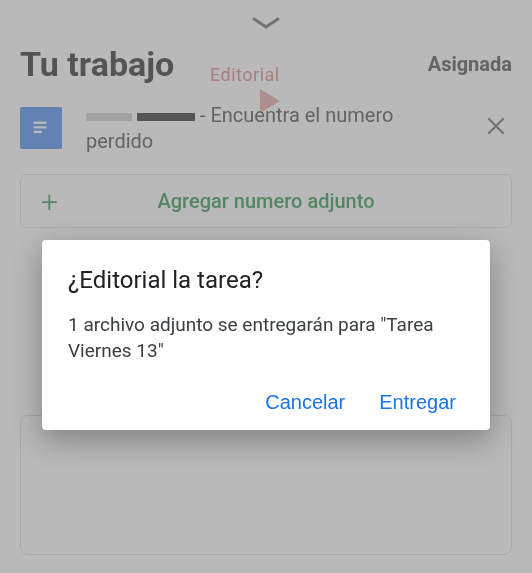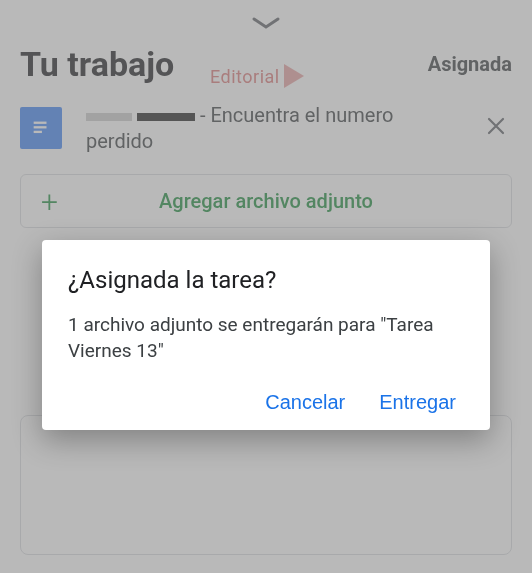--- a/index.html
+++ b/index.html
@@ -42,23 +42,24 @@
   .status {
     font-size: 20px;
     color: #3c4043;
     font-weight: bold;
   }
   .watermark {
     position: absolute;
     left: 210px;
     top: 64px;
     display: flex;
-    align-items: center;
+    align-items: flex-end;
     gap: 4px;
     opacity: 0.8;
+    flex-direction: column;
   }
   .watermark-text {
     color: #d45a5a;
     font-size: 18px;
     letter-spacing: 0.5px;
   }
   .watermark-tri {
     width: 0; height: 0;
     border-top: 12px solid transparent;
     border-bottom: 12px solid transparent;
@@ -202,28 +203,28 @@
     </div>
     <div class="close-x">
       <svg width="20" height="20" viewBox="0 0 20 20">
         <path d="M3 3 L17 17 M17 3 L3 17" stroke="#5f6368" stroke-width="2.2" stroke-linecap="round"></path>
       </svg>
     </div>
   </div>
 
   <div class="add-attach">
     <span class="plus">+</span>
-    <span>Agregar archivo adjunto</span>
+    <span>Agregar numero adjunto</span>
   </div>
 
   <div class="bottom-card"></div>
 </div>
 
 <div class="backdrop"></div>
 
 <div class="dialog">
-  <div class="dialog-title">¿Asignada la tarea?</div>
+  <div class="dialog-title">¿Editorial la tarea?</div>
   <div class="dialog-message">1 archivo adjunto se entregarán para "Tarea Viernes 13"</div>
   <div class="dialog-actions">
     <button class="dialog-btn">Cancelar</button>
     <button class="dialog-btn">Entregar</button>
   </div>
 </div>
 
 </body></html>

